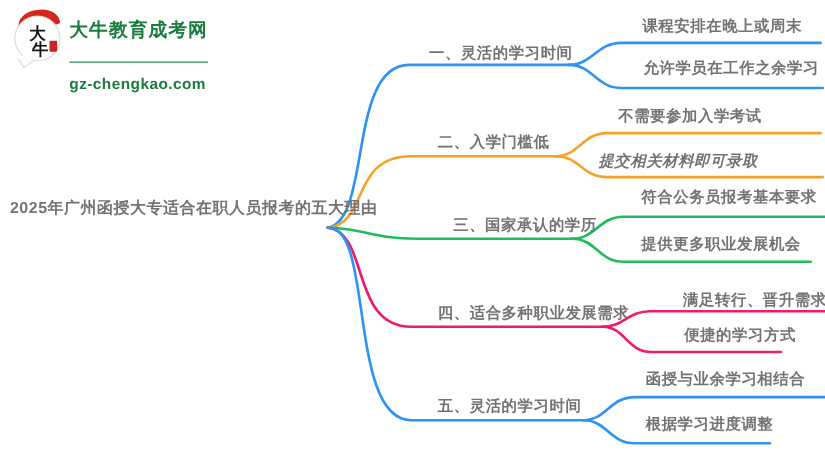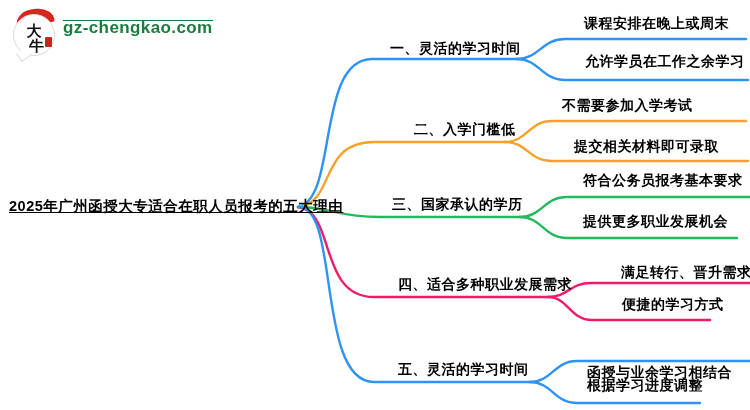--- a/index.html
+++ b/index.html
@@ -28,27 +28,27 @@
   }
   .logo-chars{
     position:relative;font-weight:900;color:#141414;font-size:15px;line-height:15px;
     text-align:center;margin-top:6px;
   }
   .logo-chars .c2{display:block;margin-left:5px;}
   .logo-seal{position:absolute;right:2px;top:22px;width:7px;height:10px;background:#c8251c;border-radius:1px;}
   .logo-textcol{margin-left:5px;margin-top:10px;}
   .logo-title{font-size:17px;font-weight:bold;color:#1a7c3e;letter-spacing:1px;line-height:20px;}
   .logo-domain{
-    font-size:17px;font-weight:bold;color:#1a7c3e;letter-spacing:.4px;
-    border-top:1.5px solid #1a7c3e;margin-top:2px;padding-top:0;line-height:13px;
+    font-size:14px;font-weight:bold;color:#1a7c3e;letter-spacing:.4px;
+    border-top:1.5px solid #1a7c3e;margin-top:18px;padding-top:13px;line-height:13px;
   }
   
   svg.links{position:absolute;left:0;top:0;}
   .node{
-    position:absolute;font-size:14px;font-weight:600;color:#000000;
+    position:absolute;font-size:14px;font-weight:600;color:#737373;
     white-space:nowrap;line-height:17px;letter-spacing:.5px;
   }
   .root{font-size:14.5px;}
 </style>
 </head>
 <body>
 
 <svg class="links" width="750" height="410" viewBox="0 0 750 410" fill="none" stroke-width="2.4" stroke-linecap="round">
   <g>
     <path d="M298,207 C338,200 316,59 372,59 L517,59" stroke="#2e93f5"></path>
@@ -82,37 +82,38 @@
     <div class="logo-cap"></div>
     <div class="logo-bubble">
       <div class="logo-chars">
         <span class="c1">大</span>
         <span class="c2">牛</span>
       </div>
       <div class="logo-seal"></div>
     </div>
   </div>
   <div class="logo-textcol">
+    <div class="logo-title">大牛教育成考网</div>
     <div class="logo-domain">gz-chengkao.com</div>
   </div>
 </div>
 
-<div class="node root" style="left:9px;top:198px;text-decoration:underline;">2025年广州函授大专适合在职人员报考的五大理由</div>
+<div class="node root" style="left:9px;top:182px;">2025年广州函授大专适合在职人员报考的五大理由</div>
 
 <div class="node" style="left:390px;top:40px;">一、灵活的学习时间</div>
 <div class="node" style="left:584px;top:15px;">课程安排在晚上或周末</div>
 <div class="node" style="left:585px;top:53px;">允许学员在工作之余学习</div>
 
-<div class="node" style="left:398px;top:121px;margin-left:16px;">二、入学门槛低</div>
+<div class="node" style="left:398px;top:121px;">二、入学门槛低</div>
 <div class="node" style="left:562px;top:97px;">不需要参加入学考试</div>
-<div class="node" style="left:574px;top:138px;">提交相关材料即可录取</div>
+<div class="node" style="left:544px;top:138px;font-style:italic;">提交相关材料即可录取</div>
 
-<div class="node" style="left:392px;top:196px;text-align:center;">三、国家承认的学历</div>
+<div class="node" style="left:412px;top:196px;text-align:center;">三、国家承认的学历</div>
 <div class="node" style="left:583px;top:172px;font-family:Liberation Serif, serif;">符合公务员报考基本要求</div>
 <div class="node" style="left:583px;top:213px;text-align:right;">提供更多职业发展机会</div>
 
 <div class="node" style="left:398px;top:276px;">四、适合多种职业发展需求</div>
 <div class="node" style="left:621px;top:264px;">满足转行、晋升需求</div>
 <div class="node" style="left:622px;top:296px;">便捷的学习方式</div>
 
 <div class="node" style="left:398px;top:361px;">五、灵活的学习时间</div>
-<div class="node" style="left:587px;top:336px;margin-top:28px;">函授与业余学习相结合</div>
+<div class="node" style="left:587px;top:336px;">函授与业余学习相结合</div>
 <div class="node" style="left:587px;top:377px;">根据学习进度调整</div>
 
 </body></html>

